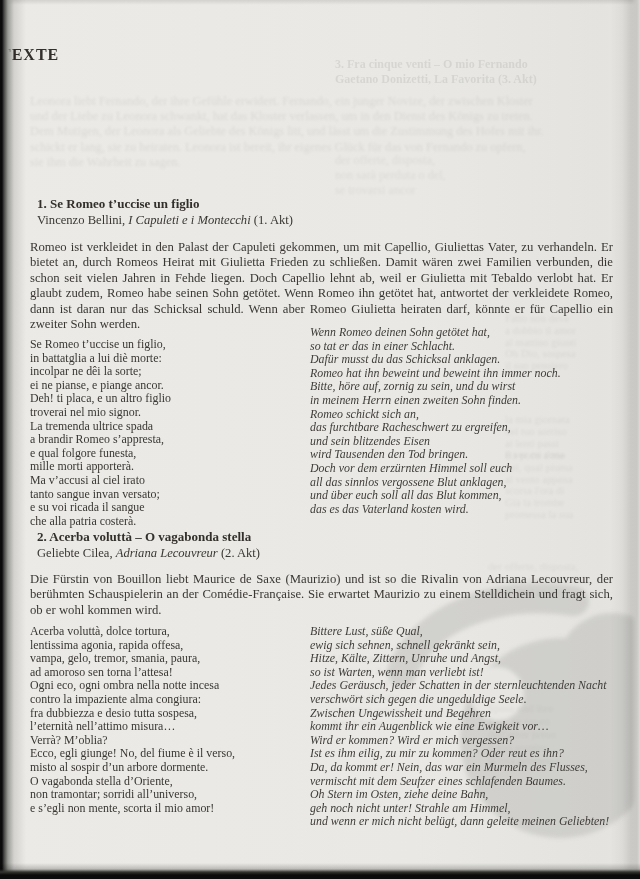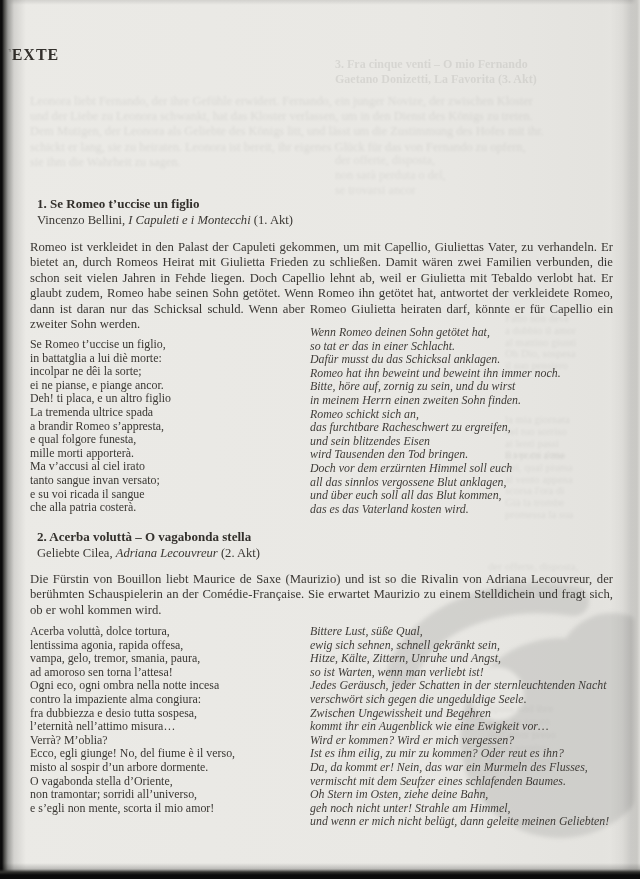--- a/index.html
+++ b/index.html
@@ -124,20 +124,21 @@
   </div>
 
   <div class="abs synopsis" style="top:240px">Romeo ist verkleidet in den Palast der Capuleti gekommen, um mit Capellio, Giuliettas Vater, zu verhandeln. Er bietet an, durch Romeos Heirat mit Giulietta Frieden zu schließen. Damit wären zwei Familien verbunden, die schon seit vielen Jahren in Fehde liegen. Doch Capellio lehnt ab, weil er Giulietta mit Tebaldo verlobt hat. Er glaubt zudem, Romeo habe seinen Sohn getötet. Wenn Romeo ihn getötet hat, antwortet der verkleidete Romeo, dann ist daran nur das Schicksal schuld. Wenn aber Romeo Giulietta heiraten darf, könnte er für Capellio ein zweiter Sohn werden.</div>
 
   <div class="abs poem orig" style="top:338px">
       <div class="poem-line">Se Romeo t’uccise un figlio,</div>
       <div class="poem-line">in battatglia a lui diè morte:</div>
       <div class="poem-line">incolpar ne dêi la sorte;</div>
       <div class="poem-line">ei ne pianse, e piange ancor.</div>
       <div class="poem-line">Deh! ti placa, e un altro figlio</div>
+      <div class="poem-line">troverai nel mio signor.</div>
       <div class="poem-line">La tremenda ultrice spada</div>
       <div class="poem-line">a brandir Romeo s’appresta,</div>
       <div class="poem-line">e qual folgore funesta,</div>
       <div class="poem-line">mille morti apporterà.</div>
       <div class="poem-line">Ma v’accusi al ciel irato</div>
       <div class="poem-line">tanto sangue invan versato;</div>
       <div class="poem-line">e su voi ricada il sangue</div>
       <div class="poem-line">che alla patria costerà.</div>
     </div>
   <div class="abs poem trans" style="top:326px">

